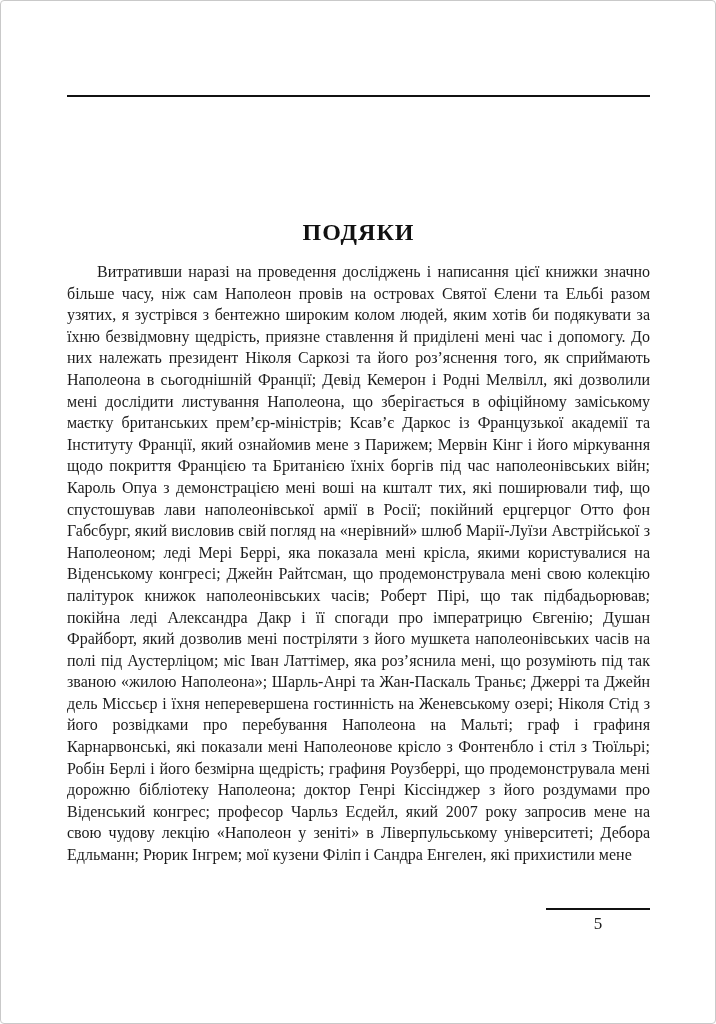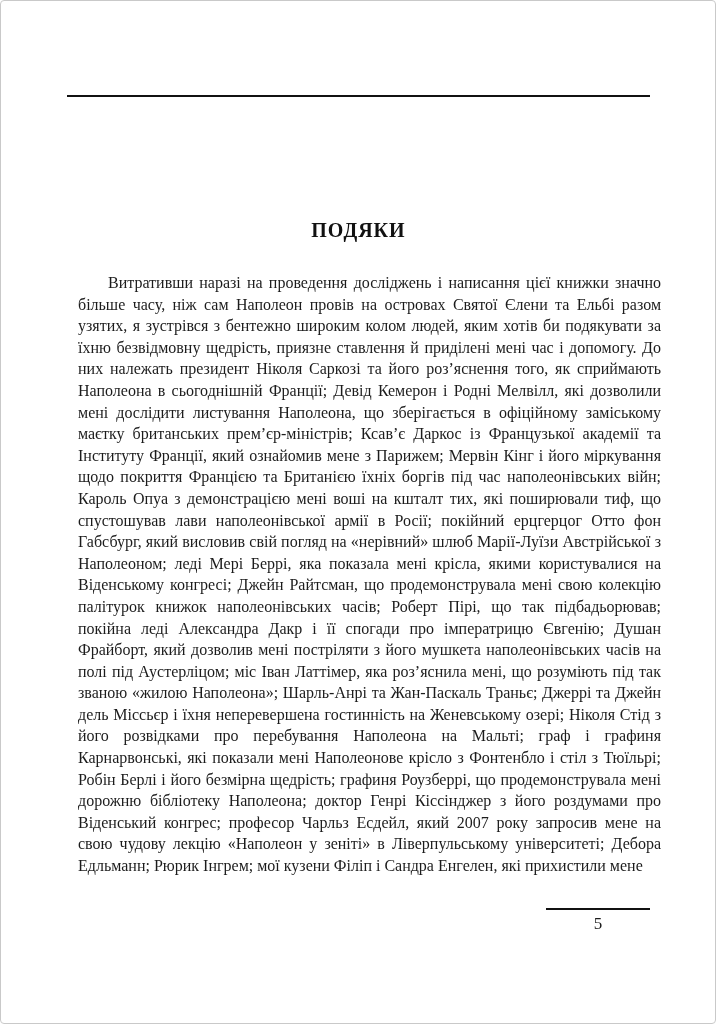--- a/index.html
+++ b/index.html
@@ -26,31 +26,31 @@
     height: 2px;
     background: #111111;
   }
   .heading {
     position: absolute;
     left: 66px;
     top: 218px;
     width: 583px;
     margin: 0;
     text-align: center;
-    font-size: 20px;
+    font-size: 24px;
     font-weight: 700;
     letter-spacing: 1px;
     color: #111111;
   }
   .body-text {
     position: absolute;
     left: 66px;
     top: 260px;
     width: 583px;
-    margin: 11px;
+    margin: 0;
     font-size: 16px;
     line-height: 21.6px;
     text-align: justify;
     text-indent: 30px;
     hyphens: auto;
     -webkit-hyphens: auto;
     color: #1c1c1c;
   }
   .footer {
     position: absolute;

